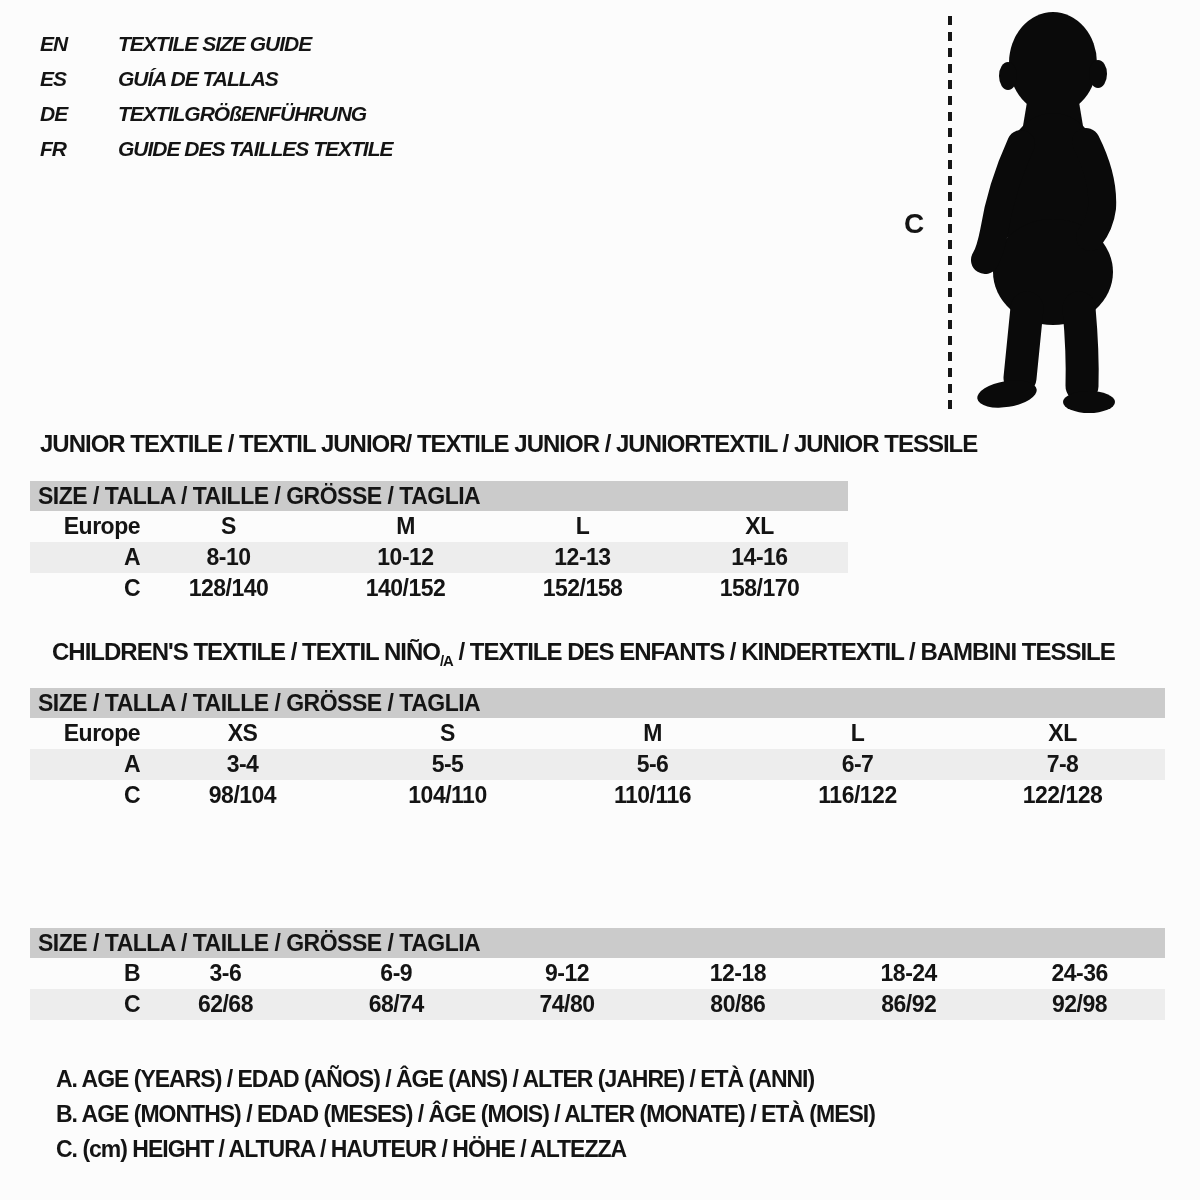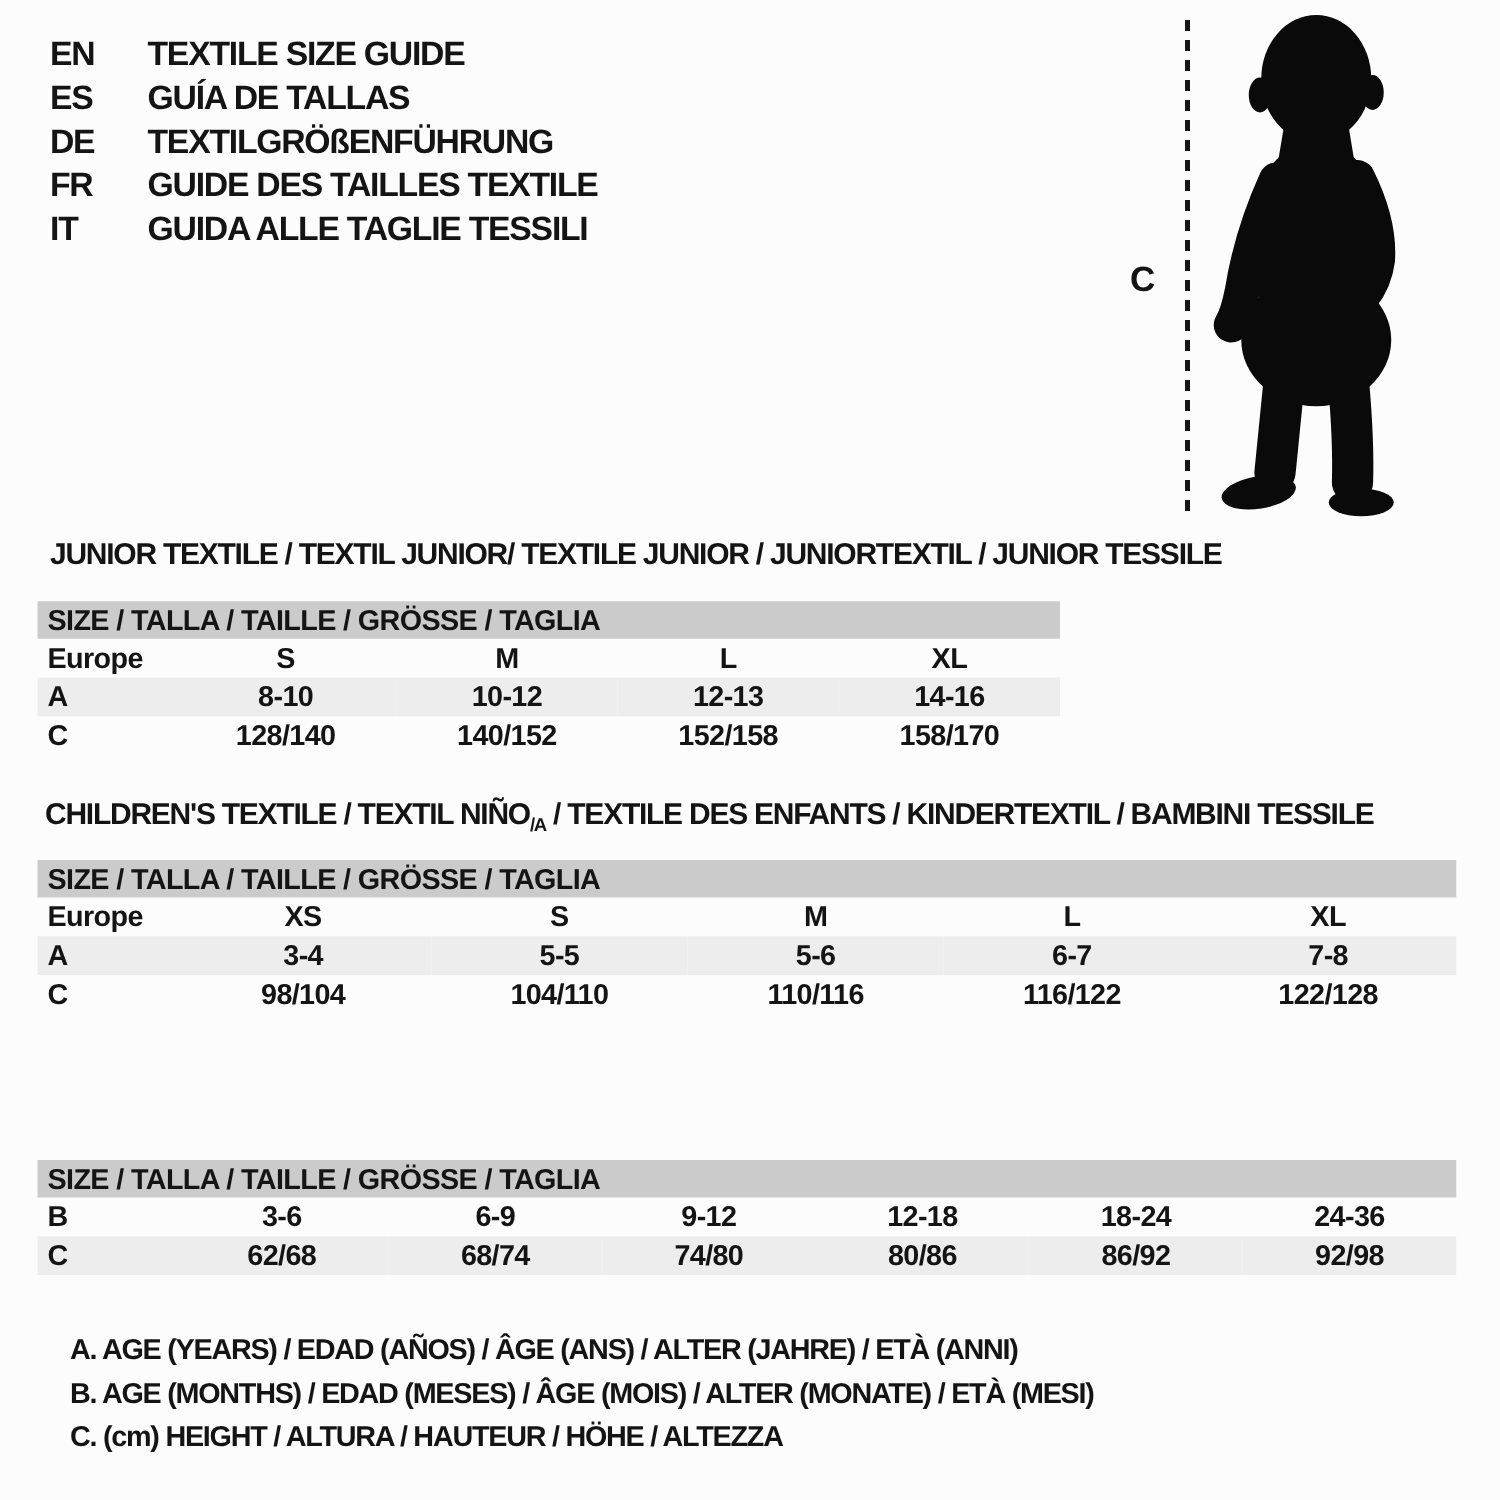--- a/index.html
+++ b/index.html
@@ -5,49 +5,49 @@
   html,body{margin:0;padding:0;}
   .page{
     position:relative;width:1200px;height:1200px;overflow:hidden;
     background:var(--background,#fcfcfc);
     color:var(--text,#141414);
     font-family:"Liberation Sans","DejaVu Sans",sans-serif;
     font-weight:bold;
   }
   
   .languages{position:absolute;left:40px;top:26px;}
-  .lang-row{font-size:27px;line-height:35px;letter-spacing:-1px;white-space:nowrap;}
+  .lang-row{font-size:21px;line-height:35px;letter-spacing:-1px;white-space:nowrap;font-style:italic;}
   .lang-code{display:inline-block;width:78px;}
   
   .dashed-line{
     position:absolute;left:948px;top:16px;width:4px;height:398px;
     background:repeating-linear-gradient(to bottom,#161616 0 9px,transparent 9px 16px);
   }
   .measure-label{position:absolute;left:904px;top:208px;font-size:28px;}
   .baby-svg{position:absolute;left:962px;top:10px;color:var(--silhouette,#0a0a0a);}
   
   .sec-heading{position:absolute;font-size:24px;letter-spacing:-1px;white-space:nowrap;text-align:right;}
   .h-junior{left:40px;top:430px;}
-  .h-children{left:36px;top:638px;}
+  .h-children{left:52px;top:638px;}
   .h-babies{left:40px;top:840px;line-height:36px;}
   .sub-a{font-size:0.62em;vertical-align:sub;}
   
   .size-table{
     position:absolute;border-collapse:collapse;table-layout:fixed;
     font-size:23px;letter-spacing:-0.5px;
   }
   .t-junior{left:30px;top:481px;width:818px;}
   .t-children{left:30px;top:688px;width:1135px;}
   .t-babies{left:30px;top:928px;width:1135px;}
   .size-table th{
     background:var(--header-bg,#cbcbcb);height:30px;text-align:left;
     padding:0 0 0 8px;font-size:23px;font-weight:bold;
   }
   .size-table td{height:31px;text-align:center;padding:0;font-weight:bold;}
-  .size-table td.lbl{text-align:left;padding-left:8px;}
+  .size-table td.lbl{text-align:right;padding-left:8px;}
   .size-table tr.alt{background:var(--row-alt-bg,#ededed);}
   col.c-label{width:110px;}
   
   .footer{position:absolute;left:56px;top:1062px;font-size:23px;line-height:35px;letter-spacing:-1px;}
   .footer div{white-space:nowrap;}
 </style>
 </head>
 <body>
 
 <div class="page">
@@ -57,23 +57,20 @@
       <span class="lang-code">EN</span><span>TEXTILE SIZE GUIDE</span>
     </div>
     <div class="lang-row">
       <span class="lang-code">ES</span><span>GUÍA DE TALLAS</span>
     </div>
     <div class="lang-row">
       <span class="lang-code">DE</span><span>TEXTILGRÖßENFÜHRUNG</span>
     </div>
     <div class="lang-row">
       <span class="lang-code">FR</span><span>GUIDE DES TAILLES TEXTILE</span>
-    </div>
-    <div class="lang-row">
-      <span class="lang-code">IT</span><span>GUIDA ALLE TAGLIE TESSILI</span>
     </div>
   </div>
 
   <span class="measure-label">C</span>
   <div class="dashed-line"></div>
   <svg class="baby-svg" width="176" height="404" viewBox="0 0 170 404">
     <g fill="currentColor" stroke="currentColor">
       <ellipse cx="88" cy="53" rx="44" ry="51" stroke="none"></ellipse>
       <ellipse cx="43" cy="66" rx="9" ry="14" stroke="none"></ellipse>
       <ellipse cx="133" cy="64" rx="9" ry="14" stroke="none"></ellipse>

